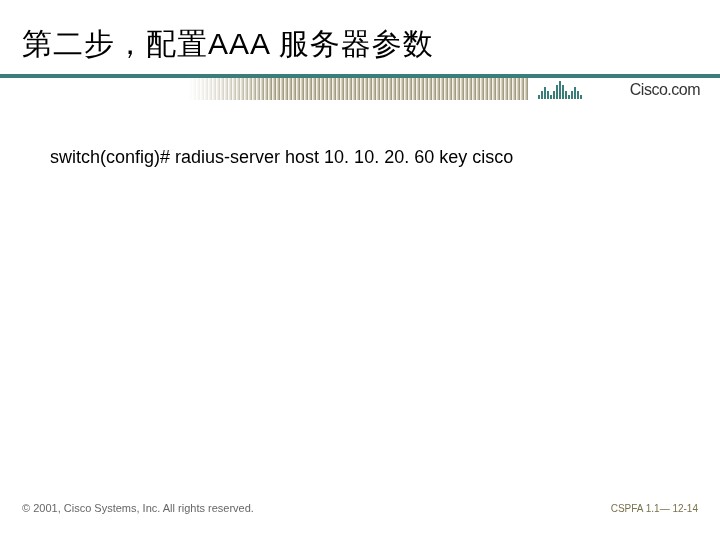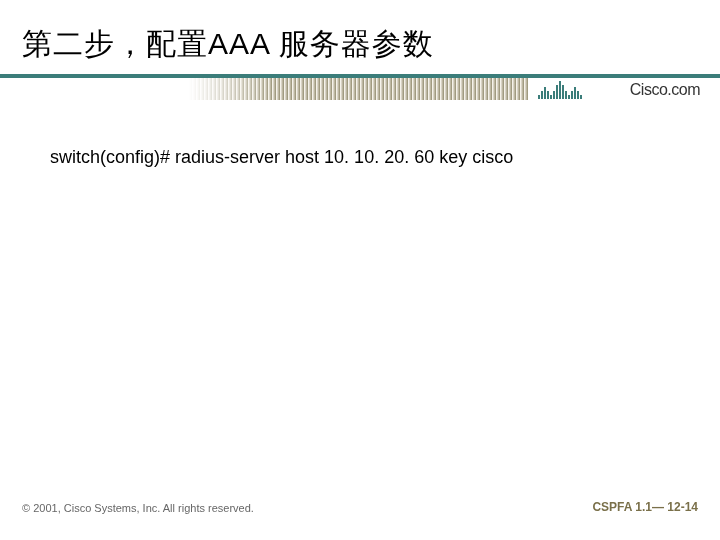--- a/index.html
+++ b/index.html
@@ -102,23 +102,22 @@
     position: absolute;
     bottom: 26px;
     left: 22px;
     font-size: 11px;
     color: #666;
   }
   .footer-right {
     position: absolute;
     bottom: 26px;
     right: 22px;
-    font-size: 12px;
+    font-size: 10px;
     color: #7a704a;
-    font-weight: bold;
   }
 </style>
 </head>
 <body>
 
 <div class="slide">
 
   <div class="title">第二步，配置AAA 服务器参数</div>
 
   <div class="header-bar">

